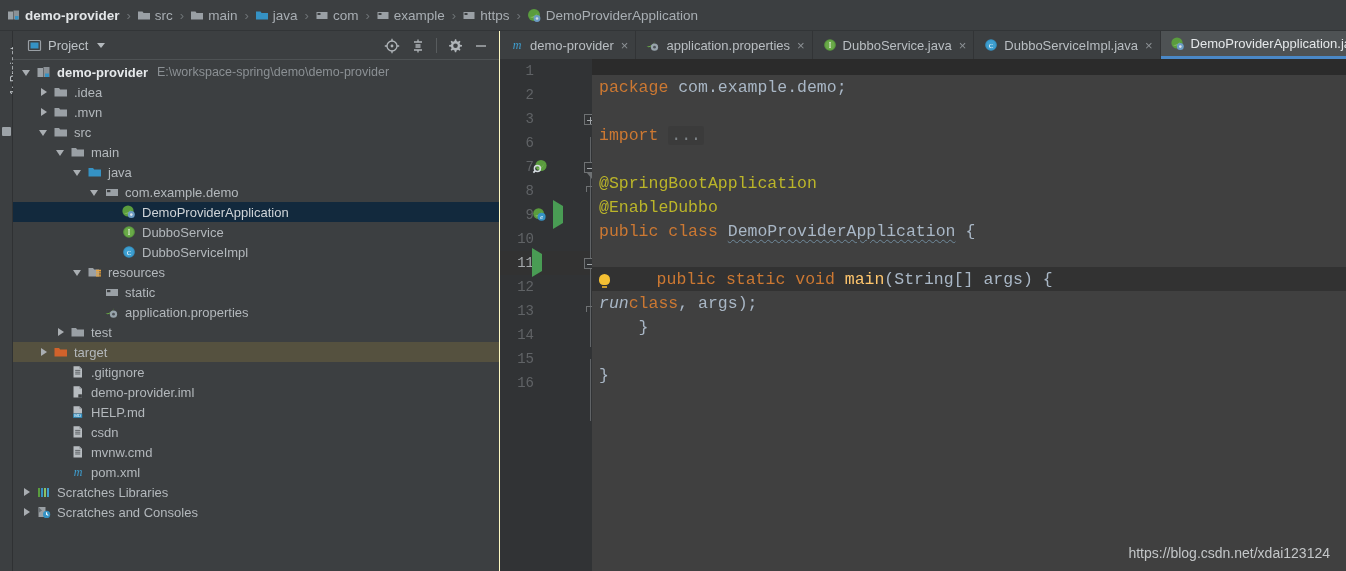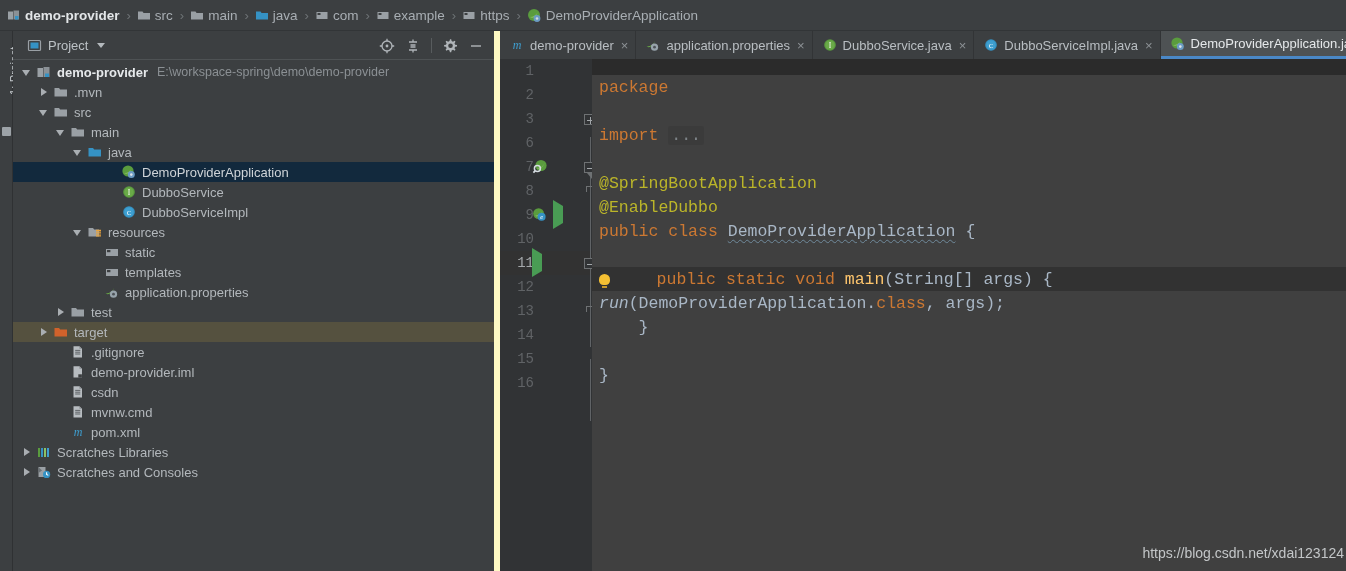--- a/index.html
+++ b/index.html
@@ -73,21 +73,21 @@
     width: 9px; height: 9px;
     background: #9da3a8;
     border-radius: 1px;
   }
 
   
   .project-panel {
     position: absolute; left: 13px; top: 31px;
     width: 487px; height: 540px;
     background: #3c3f41;
-    border-right: 6px solid #fef9c3;
+    border-right: 1px solid #fef9c3;
   }
   .panel-header {
     position: relative;
     height: 29px; width: 100%;
     background: #3c3f41;
     display: flex; align-items: center;
     border-bottom: 1px solid #4e5254;
   }
   .panel-title-group {
     display: flex; align-items: center;
@@ -312,21 +312,21 @@
   }
   .bulb::after {
     content: ""; position: absolute;
     left: 3px; bottom: -3px; width: 5px; height: 2px;
     background: #c8992a;
   }
   .watermark {
     position: absolute; right: 0px; bottom: 10px;
     color: #c3c6c8; font-size: 14px;
     font-family: "Liberation Sans", sans-serif;
-    padding-right: 2px;
+    padding-right: 16px;
     text-align: center;
   }
   .hscroll {
     position: absolute; left: 0; bottom: 0;
     width: 487px; height: 5px;
   }
 </style>
 </head>
 <body>
 
@@ -484,20 +484,30 @@
           <span class="sublabel">E:\workspace-spring\demo\demo-provider</span>
         </div>
         <div class="tree-row ">
           <span class="indent" style="width: 25px;"></span>
           <span class="twisty closed"></span>
           <span class="ic" style="margin-left: 4px;">
             <svg width="16" height="16" viewBox="0 0 16 16">
               <path d="M1.5 4 L6 4 L7.2 5.6 L14 5.6 L14 12.6 L1.5 12.6 Z" fill="#9aa0a5"></path>
             </svg>
           </span>
+          <span class="label">.idea</span>
+        </div>
+        <div class="tree-row ">
+          <span class="indent" style="width: 25px;"></span>
+          <span class="twisty closed"></span>
+          <span class="ic" style="margin-left: 4px;">
+            <svg width="16" height="16" viewBox="0 0 16 16">
+              <path d="M1.5 4 L6 4 L7.2 5.6 L14 5.6 L14 12.6 L1.5 12.6 Z" fill="#9aa0a5"></path>
+            </svg>
+          </span>
           <span class="label">.mvn</span>
         </div>
         <div class="tree-row ">
           <span class="indent" style="width: 25px;"></span>
           <span class="twisty open"></span>
           <span class="ic" style="margin-left: 4px;">
             <svg width="16" height="16" viewBox="0 0 16 16">
               <path d="M1.5 4 L6 4 L7.2 5.6 L14 5.6 L14 12.6 L1.5 12.6 Z" fill="#9aa0a5"></path>
             </svg>
           </span>
@@ -515,20 +525,31 @@
         </div>
         <div class="tree-row ">
           <span class="indent" style="width: 59px;"></span>
           <span class="twisty open"></span>
           <span class="ic" style="margin-left: 4px;">
             <svg width="16" height="16" viewBox="0 0 16 16">
               <path d="M1.5 4 L6 4 L7.2 5.6 L14 5.6 L14 12.6 L1.5 12.6 Z" fill="#3592c4"></path>
             </svg>
           </span>
           <span class="label">java</span>
+        </div>
+        <div class="tree-row ">
+          <span class="indent" style="width: 76px;"></span>
+          <span class="twisty open"></span>
+          <span class="ic" style="margin-left: 4px;">
+            <svg width="16" height="16" viewBox="0 0 16 16">
+              <path d="M2 5 L14 5 L14 12 L2 12 Z" fill="#9aa0a5"></path>
+              <rect x="3" y="6" width="3.4" height="2.2" fill="#3c3f41"></rect>
+            </svg>
+          </span>
+          <span class="label">com.example.demo</span>
         </div>
         <div class="tree-row selected">
           <span class="indent" style="width: 93px;"></span>
           <span class="twisty "></span>
           <span class="ic" style="margin-left: 4px;">
             <svg width="16" height="16" viewBox="0 0 16 16">
               <circle cx="7" cy="7" r="5.6" fill="#5a9c3e"></circle>
               <path d="M3 9 Q7 12 11 4 Q8 9.5 3 9 Z" fill="#8cc265"></path>
               <circle cx="10.3" cy="10.6" r="3.5" fill="#6b9bc3"></circle>
               <circle cx="10.3" cy="10.6" r="1.3" fill="#dde4e9"></circle>
@@ -580,31 +601,20 @@
               <rect x="3" y="6" width="3.4" height="2.2" fill="#3c3f41"></rect>
             </svg>
           </span>
           <span class="label">static</span>
         </div>
         <div class="tree-row ">
           <span class="indent" style="width: 76px;"></span>
           <span class="twisty "></span>
           <span class="ic" style="margin-left: 4px;">
             <svg width="16" height="16" viewBox="0 0 16 16">
-              <path d="M2 5 L14 5 L14 12 L2 12 Z" fill="#9aa0a5"></path>
-              <rect x="3" y="6" width="3.4" height="2.2" fill="#3c3f41"></rect>
-            </svg>
-          </span>
-          <span class="label">templates</span>
-        </div>
-        <div class="tree-row ">
-          <span class="indent" style="width: 76px;"></span>
-          <span class="twisty "></span>
-          <span class="ic" style="margin-left: 4px;">
-            <svg width="16" height="16" viewBox="0 0 16 16">
               <path d="M1.5 9.5 Q6 12.6 10.5 3.6 Q7 10 1.5 9.5 Z" fill="#6aaa48"></path>
               <circle cx="9.5" cy="10.2" r="3.6" fill="#97a3ab"></circle>
               <circle cx="9.5" cy="10.2" r="1.4" fill="#4c5257"></circle>
             </svg>
           </span>
           <span class="label">application.properties</span>
         </div>
         <div class="tree-row ">
           <span class="indent" style="width: 42px;"></span>
           <span class="twisty closed"></span>
@@ -641,20 +651,33 @@
           <span class="indent" style="width: 42px;"></span>
           <span class="twisty "></span>
           <span class="ic" style="margin-left: 4px;">
             <svg width="16" height="16" viewBox="0 0 16 16">
               <path d="M3.5 2.2 L9.4 2.2 L12 4.8 L12 13.6 L3.5 13.6 Z" fill="#b7bcc0"></path>
               <path d="M9.4 2.2 L9.4 4.8 L12 4.8 Z" fill="#8b9095"></path>
               <rect x="8.3" y="10.3" width="3.6" height="3.3" fill="#3c3f41"></rect>
             </svg>
           </span>
           <span class="label">demo-provider.iml</span>
+        </div>
+        <div class="tree-row ">
+          <span class="indent" style="width: 42px;"></span>
+          <span class="twisty "></span>
+          <span class="ic" style="margin-left: 4px;">
+            <svg width="16" height="16" viewBox="0 0 16 16">
+              <path d="M3.5 2.2 L9.4 2.2 L12 4.8 L12 9.4 L3.5 9.4 Z" fill="#b7bcc0"></path>
+              <path d="M9.4 2.2 L9.4 4.8 L12 4.8 Z" fill="#8b9095"></path>
+              <rect x="3.2" y="9.6" width="9" height="4.2" fill="#3592c4"></rect>
+              <text x="7.7" y="13.1" font-family="Liberation Sans, sans-serif" font-size="4.4" fill="#ffffff" text-anchor="middle">MD</text>
+            </svg>
+          </span>
+          <span class="label">HELP.md</span>
         </div>
         <div class="tree-row ">
           <span class="indent" style="width: 42px;"></span>
           <span class="twisty "></span>
           <span class="ic" style="margin-left: 4px;">
             <svg width="16" height="16" viewBox="0 0 16 16">
               <path d="M3.5 2.2 L9.4 2.2 L12 4.8 L12 13.6 L3.5 13.6 Z" fill="#b7bcc0"></path>
               <path d="M9.4 2.2 L9.4 4.8 L12 4.8 Z" fill="#8b9095"></path>
               <path d="M5.2 6.4 L10.3 6.4 M5.2 8.2 L10.3 8.2 M5.2 10 L10.3 10" stroke="#5d6265" stroke-width="1"></path>
             </svg>
@@ -846,30 +869,30 @@
         <div class="fold-line" style="top:300px;height:62px;"></div>
         <div class="fold-box plus" style="top:55px;"></div>
         <div class="fold-box" style="top:103px;"></div>
         <div class="fold-endbot" style="top:114px;left:3px;"></div>
         <div class="fold-endtop" style="top:127px;left:2px;"></div>
         <div class="fold-box" style="top:199px;"></div>
         <div class="fold-endtop" style="top:247px;left:2px;"></div>
       </div>
 
       <div class="code-surface" id="code-surface">
-          <div class="code-line"><span class="kw">package </span></div>
+          <div class="code-line"><span class="kw">package </span><span class="">com.example.demo;</span></div>
           <div class="code-line"></div>
           <div class="code-line"><span class="kw">import </span><span class="folded">...</span></div>
           <div class="code-line"></div>
           <div class="code-line"><span class="ann">@SpringBootApplication</span></div>
           <div class="code-line"><span class="ann">@EnableDubbo</span></div>
           <div class="code-line"><span class="kw">public class </span><span class="wavy">DemoProviderApplication</span><span class=""> {</span></div>
           <div class="code-line"></div>
           <div class="code-line current"><span class="bulb" style="margin-right: 7px;"></span><span class="kw">    public static void </span><span class="mth">main</span><span class="">(String[] args) {</span></div>
-          <div class="code-line"><span class="ital">run</span><span class="">(DemoProviderApplication.</span><span class="kw">class</span><span class="">, args);</span></div>
+          <div class="code-line"><span class="ital">run</span><span class="kw">class</span><span class="">, args);</span></div>
           <div class="code-line"><span class="">    }</span></div>
           <div class="code-line"></div>
           <div class="code-line"><span class="">}</span></div>
           <div class="code-line"></div>
         </div>
 
       <div class="watermark">https://blog.csdn.net/xdai123124</div>
     </div>
   </div>
 

